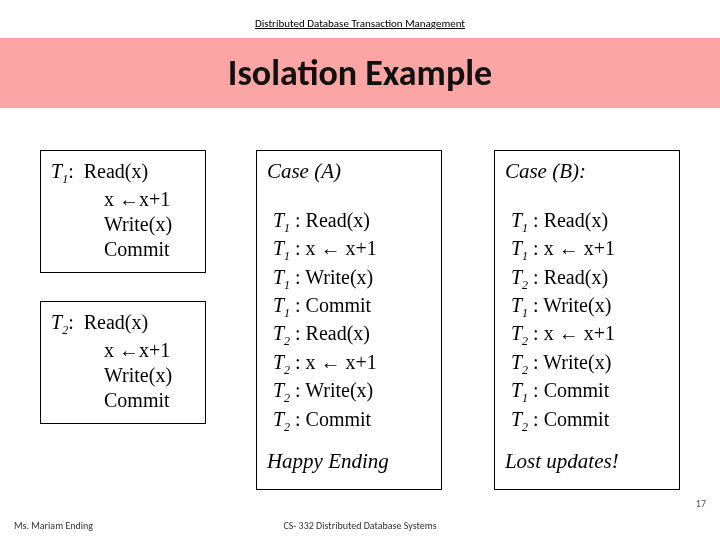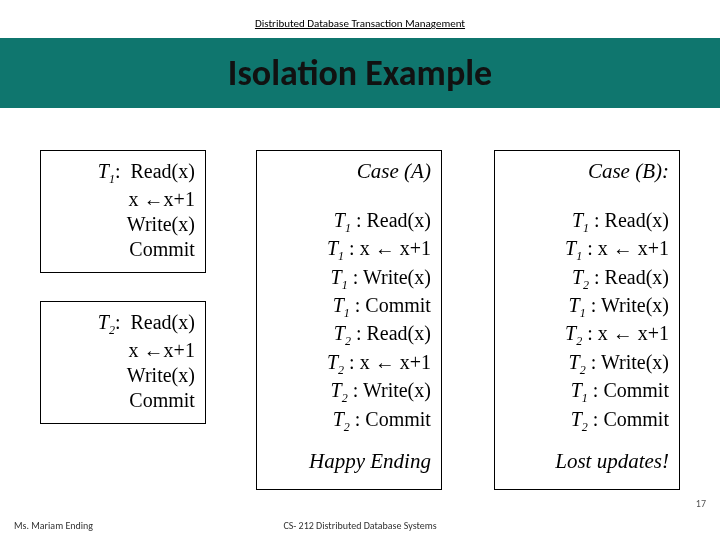--- a/index.html
+++ b/index.html
@@ -1,25 +1,25 @@
 <!DOCTYPE html>
 <html><head>
 <meta charset="utf-8">
 <style>
   * { box-sizing: border-box; margin: 0; padding: 0; }
   html, body { width: 720px; height: 540px; font-family: "Times New Roman", Times, serif; background: #fff; color: #000; }
   .slide { position: relative; width: 720px; height: 540px; }
   .header-strip { position: absolute; top: 17px; left: 0; right: 0; text-align: center; font-family: Calibri, Arial, sans-serif; font-size: 11px; text-decoration: underline; }
-  .title-band { position: absolute; top: 38px; left: 0; width: 720px; height: 70px; background: #0f766e; display: flex; align-items: center; justify-content: center; }
+  .title-band { position: absolute; top: 38px; left: 0; width: 720px; height: 70px; background: #fca5a5; display: flex; align-items: center; justify-content: center; }
   .title-band h1 { font-family: Calibri, Arial, sans-serif; font-weight: 700; font-size: 36px; color: #111; }
   .content { position: absolute; top: 150px; left: 40px; right: 40px; bottom: 50px; display: flex; }
   .col-left { width: 180px; display: flex; flex-direction: column; gap: 28px; }
   .col-mid { width: 200px; margin-left: 50px; }
   .col-right { width: 200px; margin-left: 52px; }
-  .box { border: 1px solid #000; padding: 8px 10px 10px 10px; text-align: right; }
+  .box { border: 1px solid #000; padding: 8px 10px 10px 10px; }
   .tline { font-size: 20px; line-height: 1.25; white-space: nowrap; }
   .tline .tnum-sub { font-style: italic; font-size: 12px; vertical-align: sub; }
   .tname { font-style: italic; }
   .indent { margin-left: 53px; }
   .case-title { font-size: 21px; font-style: italic; margin-bottom: 24px; }
   .seq .tline { font-size: 20px; line-height: 1.28; margin-left: 6px; }
   .ending { font-size: 21px; margin-top: 14px; font-style: italic; }
   .footer-left { position: absolute; left: 14px; bottom: 8px; font-family: Calibri, Arial, sans-serif; font-size: 10px; color: #333; }
   .footer-center { position: absolute; left: 0; right: 0; bottom: 8px; text-align: center; font-family: Calibri, Arial, sans-serif; font-size: 10px; color: #333; }
   .footer-right { position: absolute; right: 14px; bottom: 30px; font-family: Calibri, Arial, sans-serif; font-size: 10px; color: #555; }
@@ -85,16 +85,16 @@
         <div class="tline"><span class="tname">T</span><span class="tnum-sub">2</span> : <span>Write(x)</span></div>
         <div class="tline"><span class="tname">T</span><span class="tnum-sub">1</span> : <span>Commit</span></div>
         <div class="tline"><span class="tname">T</span><span class="tnum-sub">2</span> : <span>Commit</span></div>
       </div>
       <div class="ending">Lost updates!</div>
     </div>
 
   </div>
 
   <div class="footer-left">Ms. Mariam Ending</div>
-  <div class="footer-center">CS- 212 Distributed Database Systems</div>
+  <div class="footer-center">CS- 332 Distributed Database Systems</div>
   <div class="footer-right">17</div>
 
 </div>
 
 </body></html>

